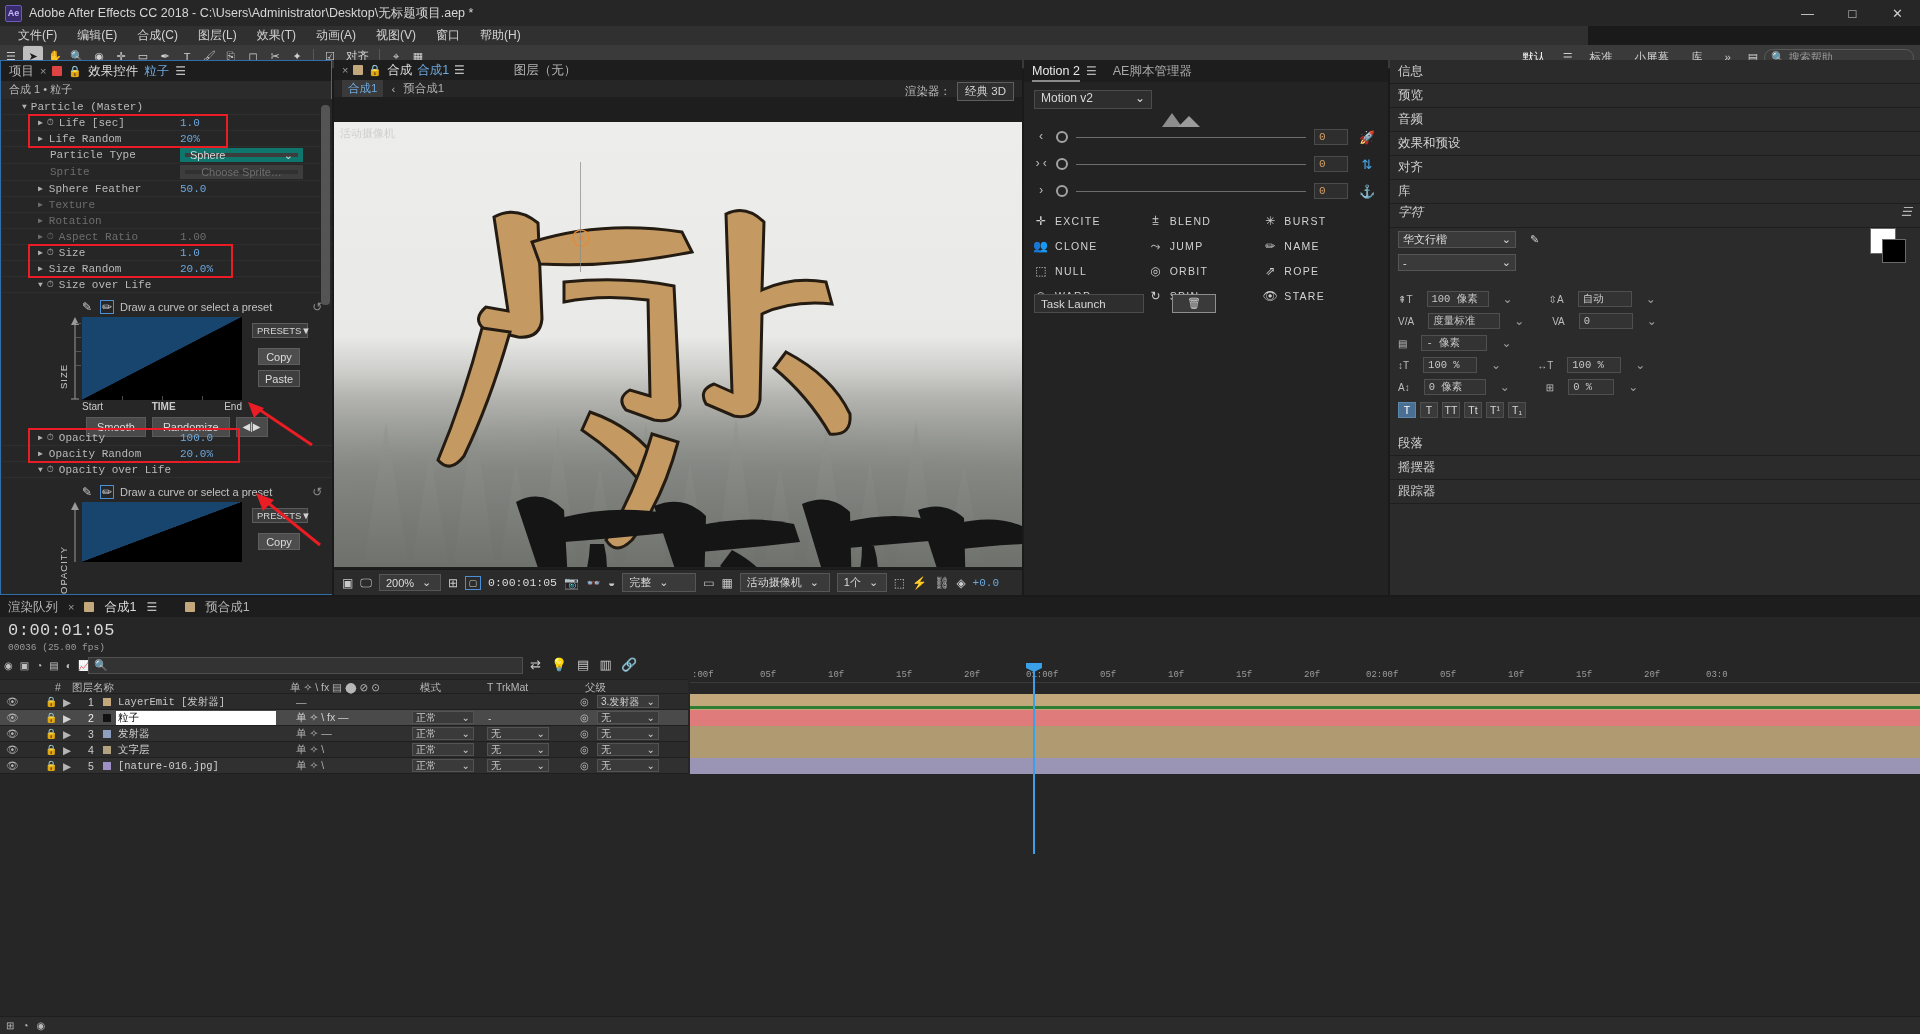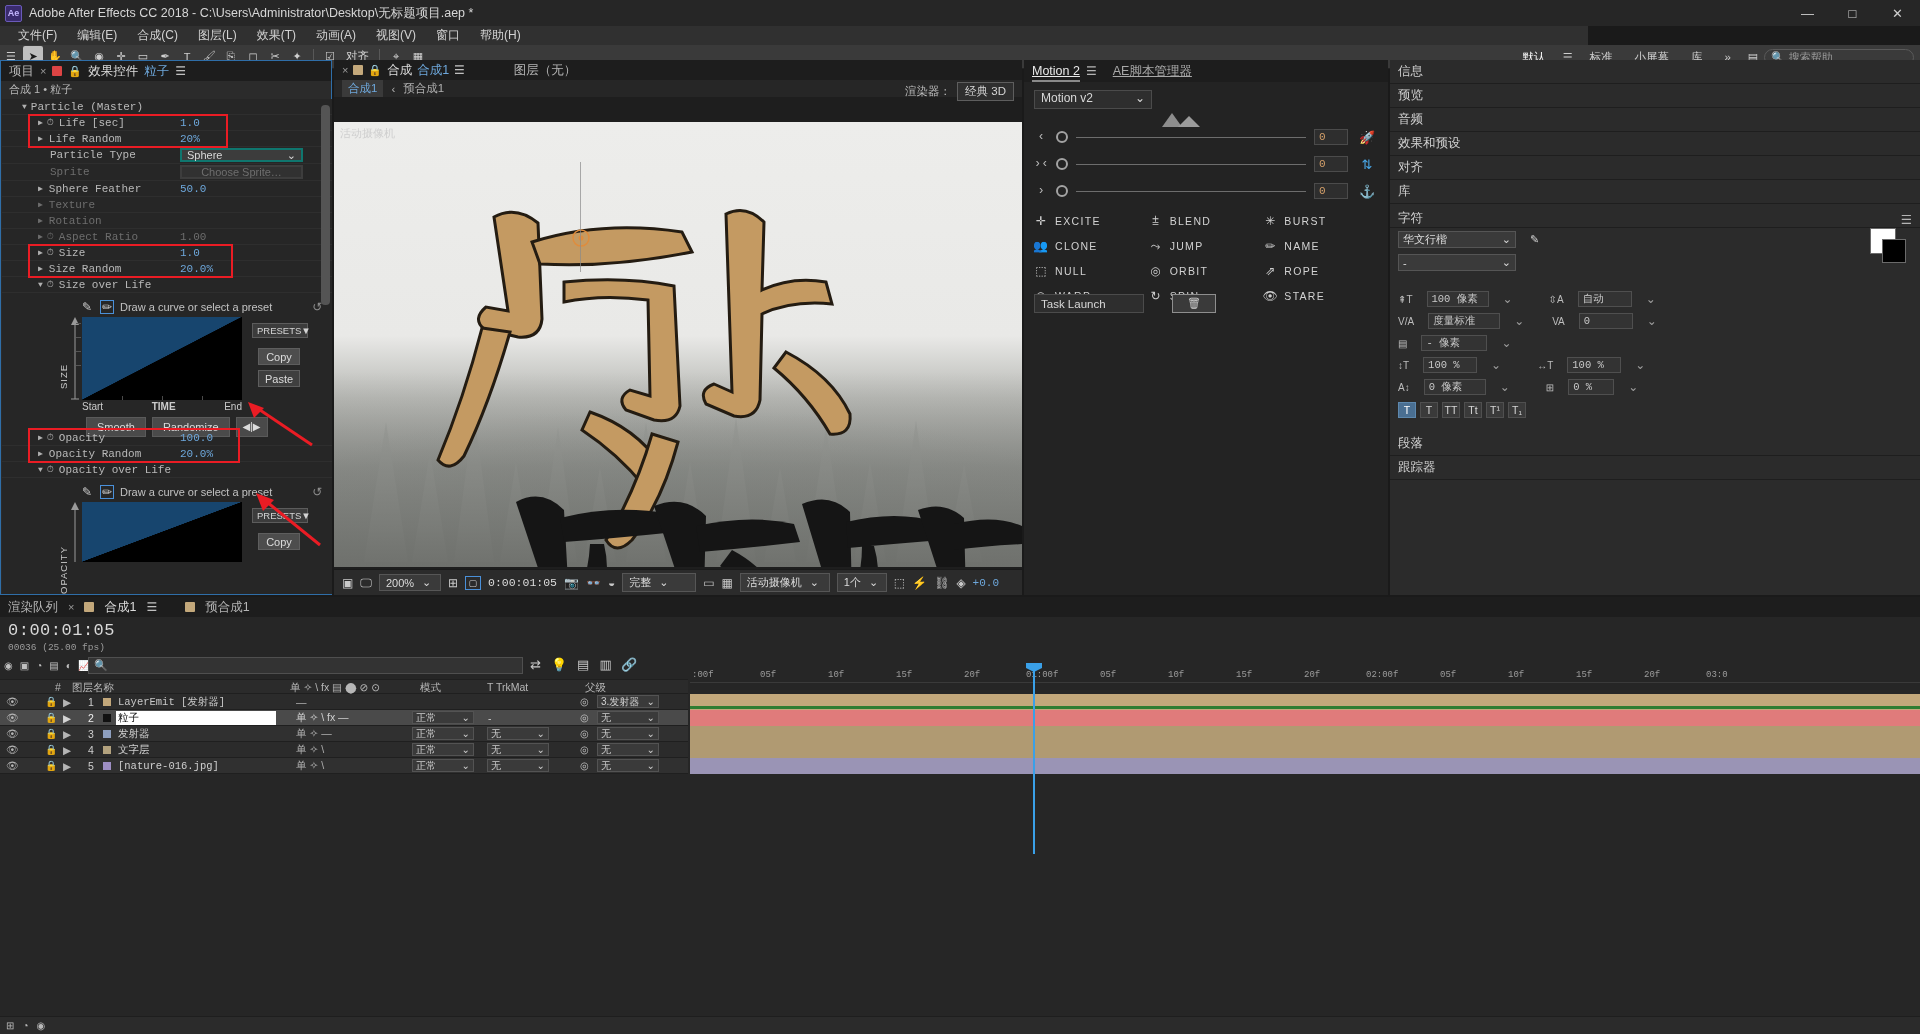--- a/index.html
+++ b/index.html
@@ -73,21 +73,21 @@
   .ec-val{ position:absolute; left:178px; color:#6ea8dc; font-family:"Liberation Mono", monospace; font-size:11px;}
   .ec-val.dim{ color:#6d6d6d; }
   .dimrow{ color:#6d6d6d; }
   .tri{ font-size:8px; color:#b0b0b0; margin-right:4px; }
   .stopw{ font-size:9px; color:#b0b0b0; margin-right:3px; }
   .ec-rowwrap{ position:relative; }
   .hl-box{ position:absolute; border:2px solid #ea1c24; pointer-events:none; }
 
   .dropdown-mini{
     position:absolute; left:178px; top:1px; width:123px; height:14px;
-    background:#3c3c3c; border:2px solid #0f766e; color:#d8d8d8;
+    background:#3c3c3c; border:5px solid #0f766e; color:#d8d8d8;
     font-family:"Liberation Sans", sans-serif; font-size:11px;
     display:flex; align-items:center; justify-content:space-between; padding:0 5px;
   }
   .dropdown-mini.disabled{ background:#313131; color:#6e6e6e; border-color:#3d3d3d; }
 
   
   .curve-block{ position:relative; padding-top:4px; }
   .curve-tools{ display:flex; align-items:center; gap:6px; padding-left:78px; height:20px; }
   .pen{ width:14px;height:14px; color:#cfcfcf; font-size:12px; display:flex;align-items:center;justify-content:center;}
   .pen.sel{ border:1px solid #4a90d9; }
@@ -155,21 +155,21 @@
   .cb-sel{ background:#3a3a3a;border:1px solid #565656;color:#dcdcdc;font-size:11px;padding:1px 6px;
            display:flex;align-items:center;gap:8px;}
   .cb-time{ color:#dcdcdc; font-size:11.5px; font-family:"Liberation Mono",monospace;}
   .cb-box{ border:1px solid #4a90d9; width:16px;height:14px;display:flex;align-items:center;justify-content:center;
            color:#cfcfcf;font-size:9px;}
   .cb-plus{ color:#6ea8dc; font-size:11px; font-family:"Liberation Mono",monospace;}
 
   
   #motion-panel{ left:1024px; top:60px; width:364px; height:535px; background:#232323; }
   #motion-tabs{ height:22px;background:#1d1d1d;display:flex;align-items:center;padding-left:8px;gap:16px;}
-  #motion-tabs .t{ font-size:12.5px; color:#a8a8a8;text-decoration:underline; }
+  #motion-tabs .t{ font-size:12.5px; color:#a8a8a8; }
   #motion-tabs .t.active{ color:#e9e9e9; border-bottom:2px solid #8a8a8a; height:22px; line-height:22px;}
   #motion-body{ position:absolute; left:0; top:22px; width:364px; height:513px; background:#232323; padding:8px 10px;}
   #motion-select{
     width:118px;height:19px;background:#2e2e2e;border:1px solid #4b4b4b;color:#d8d8d8;font-size:12px;
     display:flex;align-items:flex-start;justify-content:space-between;padding:0 6px;
   }
   .mrow{ display:flex; align-items:center; gap:8px; margin-top:11px; }
   .mrow .ic{ width:14px; color:#b8b8b8; font-size:12px; text-align:center; font-family:"Liberation Mono",monospace;}
   .knob{ width:12px;height:12px;border-radius:50%;border:2px solid #a3a3a3;background:transparent; }
   .mslider{ flex:1; height:1px; background:#6d6d6d; }
@@ -185,22 +185,22 @@
                 display:flex;align-items:center;padding:0 6px;}
   #trash-btn{ width:44px;height:19px;background:#3a3a3a;border:1px solid #8e8e8e;color:#d0d0d0;font-size:11px;
               display:flex;align-items:center;justify-content:center;}
   #mountain{ position:absolute; right:186px; top:28px; color:#8d8d8d; font-size:15px; }
 
   
   #right-panel{ left:1390px; top:60px; width:530px; height:535px; background:#2b2b2b; }
   .rp-sec{ height:24px; display:flex; align-items:center; padding-left:8px; font-size:12.5px; color:#d2d2d2;
            border-bottom:1px solid #1e1e1e; background:#2b2b2b;}
   #char-panel{ position:absolute; left:0; top:144px; width:530px; background:#2b2b2b; }
-  .char-hdr{ height:24px; display:flex; align-items:flex-end; justify-content:space-between;
-             padding:0 8px; font-size:12.5px; color:#d2d2d2; border-bottom:1px solid #1e1e1e;}
+  .char-hdr{ height:24px; display:flex; align-items:flex-start; justify-content:space-between;
+             padding:0 8px; font-size:12.5px; color:#d2d2d2; border-bottom:1px solid #1e1e1e;font-style:italic;}
   .char-row{ display:flex; align-items:center; gap:14px; padding:3px 8px; }
   .font-select{ width:118px;height:17px;background:#3a3a3a;border:1px solid #555;color:#dcdcdc;font-size:11px;
                 display:flex;align-items:center;justify-content:space-between;padding:0 4px;}
   .font-select.w2{ width:118px; }
   .field{ height:16px;background:#333;border:1px solid #4f4f4f;color:#c9c9c9;font-size:10.5px;
           display:flex;align-items:center;padding:0 4px;gap:3px; font-family:"Liberation Mono",monospace;}
   .ficon{ color:#bdbdbd; font-size:10px; font-family:"Liberation Sans",sans-serif;}
   .colorbox{ position:absolute; right:14px; top:0; width:36px;height:34px;}
   .swA{ position:absolute;left:0;top:0;width:26px;height:26px;background:#fff;border:1px solid #6a6a6a;}
   .swB{ position:absolute;left:12px;top:11px;width:24px;height:24px;background:#000;border:1px solid #6a6a6a;}
@@ -818,20 +818,21 @@
     <div class="tstyle-row">
       <div class="tsty on">T</div>
       <div class="tsty">T</div>
       <div class="tsty">TT</div>
       <div class="tsty">Tt</div>
       <div class="tsty">T¹</div>
       <div class="tsty">T₁</div>
     </div>
 
     <div class="rp-sec" style="margin-top:10px">段落</div>
+    <div class="rp-sec">摇摆器</div>
     <div class="rp-sec">跟踪器</div>
   </div>
 </div>
 
 <div id="timeline">
   <div id="tl-tabs">
     <span style="font-size:12.5px;color:#b5b5b5">渲染队列</span>
     <span class="xmark">×</span>
     <span class="swatch" style="background:#c3a87b"></span>
     <span style="font-size:12.5px;color:#dcdcdc">合成1</span>

